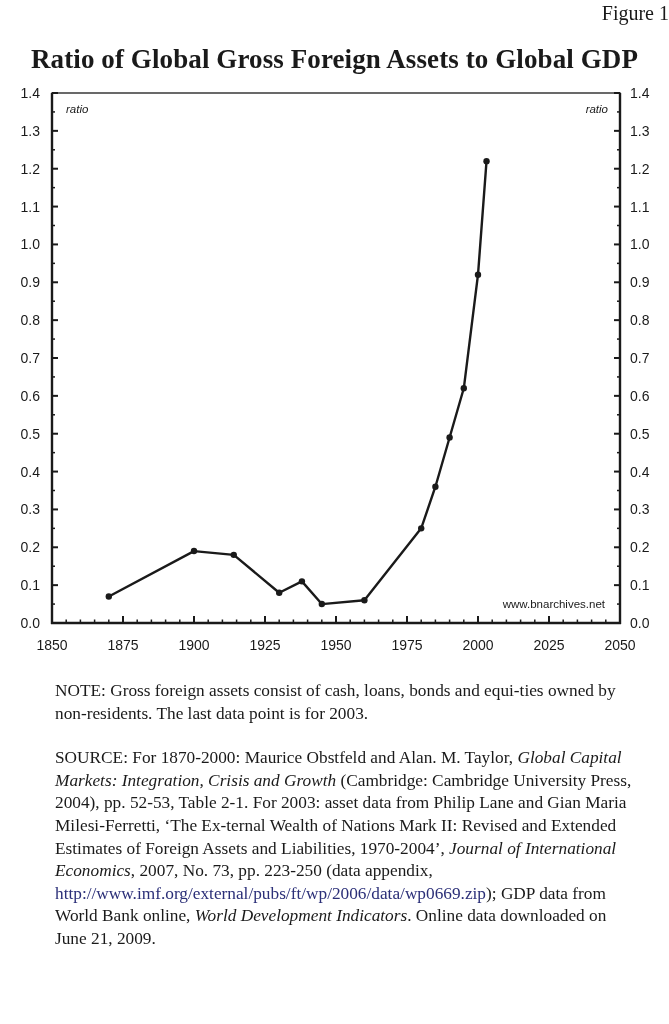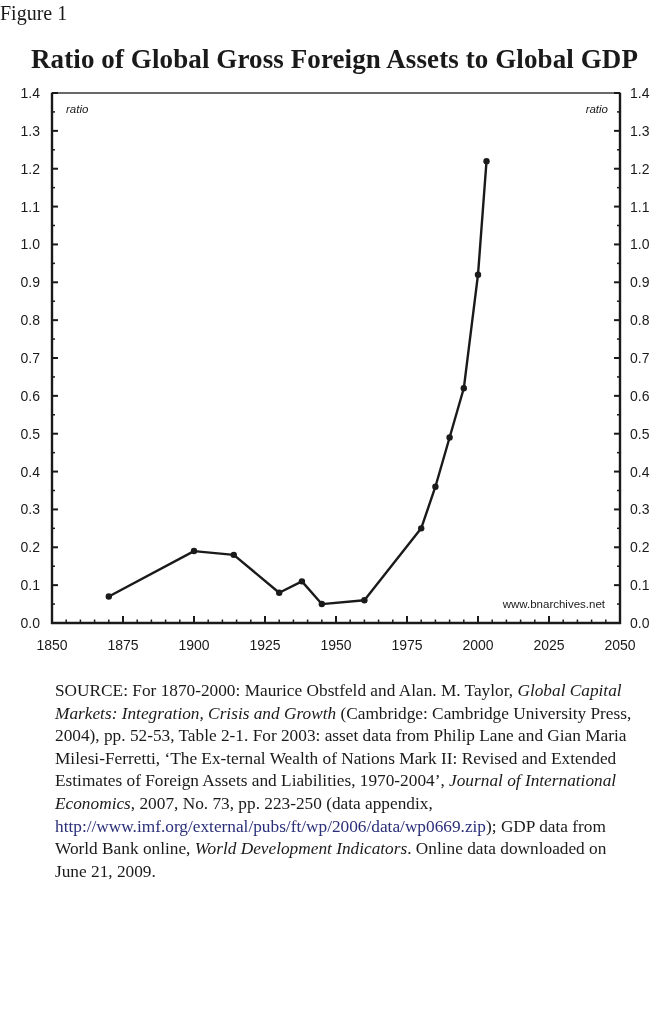--- a/index.html
+++ b/index.html
@@ -1,17 +1,17 @@
 <!DOCTYPE html>
 <html><head>
 <meta charset="utf-8">
 <style>
   html, body { margin: 0; padding: 0; background: #ffffff; }
   body { width: 669px; height: 1024px; position: relative; overflow: hidden; color: #1a1a1a; }
-  .fig-label { position: absolute; left: 0; width: 669px; top: 2px; text-align: left;
+  .fig-label { position: absolute; left: 0; width: 669px; top: 2px; text-align: right;
     font-family: "Liberation Serif", serif; font-size: 20px; }
   .fig-title { position: absolute; left: 0; width: 669px; top: 44px; text-align: center;
     font-family: "Liberation Serif", serif; font-size: 27px; font-weight: bold; letter-spacing: 0.1px; }
   svg.chart { position: absolute; left: 0; top: 80px; }
   svg.chart text { font-family: "Liberation Sans", sans-serif; fill: #1a1a1a; }
   .notes { position: absolute; left: 55px; top: 680px; width: 580px;
     font-family: "Liberation Serif", serif; font-size: 17.3px; line-height: 22.6px; color: #1a1a1a; }
   .notes p { margin: 0; }
   .notes p.note { margin-bottom: 22px; }
   .notes .it { font-style: italic; }
@@ -191,14 +191,15 @@
       <circle cx="435.40000000000003" cy="486.71428571428567" r="3.2" fill="#1a1a1a"></circle>
       <circle cx="449.59999999999997" cy="437.5" r="3.2" fill="#1a1a1a"></circle>
       <circle cx="463.8" cy="388.2857142857143" r="3.2" fill="#1a1a1a"></circle>
       <circle cx="478" cy="274.71428571428567" r="3.2" fill="#1a1a1a"></circle>
       <circle cx="486.52" cy="161.1428571428571" r="3.2" fill="#1a1a1a"></circle>
     </g>
   <text x="605" y="608" font-size="11.5" text-anchor="end">www.bnarchives.net</text>
 </svg>
 
 <div class="notes">
+  <p class="note">NOTE: Gross foreign assets consist of cash, loans, bonds and equi-ties owned by non-residents. The last data point is for 2003.</p>
   <p class="source"><span>SOURCE: For 1870-2000: Maurice Obstfeld and Alan. M. Taylor,</span> <span class="it">Global Capital Markets: Integration, Crisis and Growth</span><span> (Cambridge: Cambridge University Press, 2004), pp. 52-53, Table 2-1. For 2003: asset data from Philip Lane and Gian Maria Milesi-Ferretti, ‘The Ex-ternal Wealth of Nations Mark II: Revised and Extended Estimates of Foreign Assets and Liabilities, 1970-2004’, </span><span class="it">Journal of International Economics</span><span>, 2007, No. 73, pp. 223-250 (data appendix, </span><span class="link">http://www.imf.org/external/pubs/ft/wp/2006/data/wp0669.zip</span><span>); GDP data from World Bank online, </span><span class="it">World Development Indicators</span><span>. Online data downloaded on June 21, 2009.</span></p>
 </div>
 
 </body></html>

